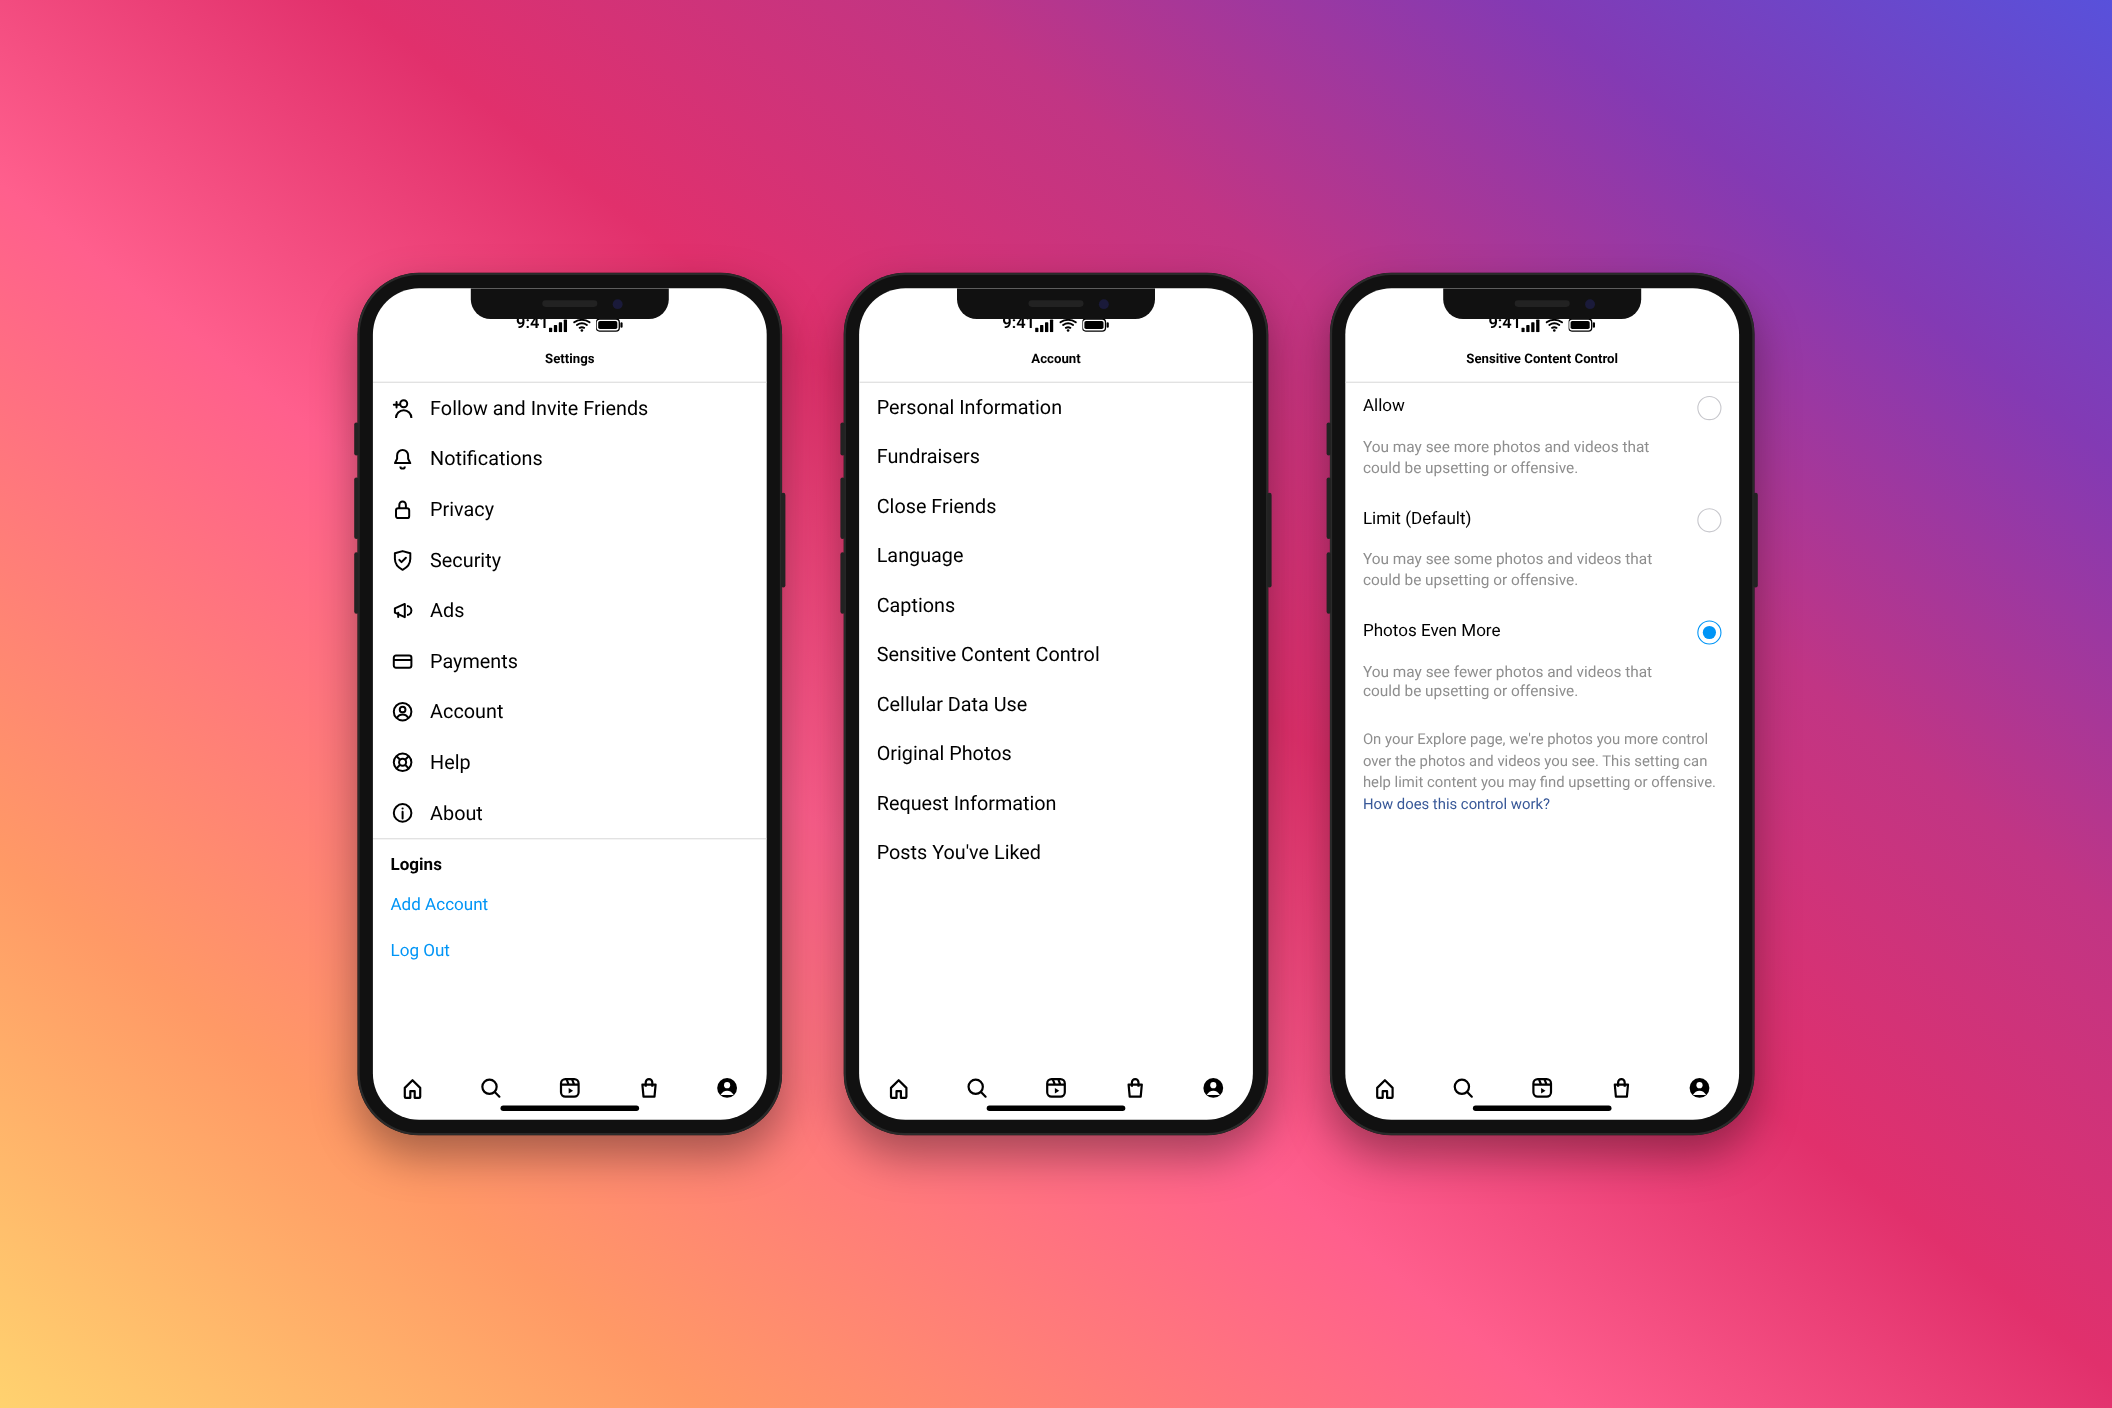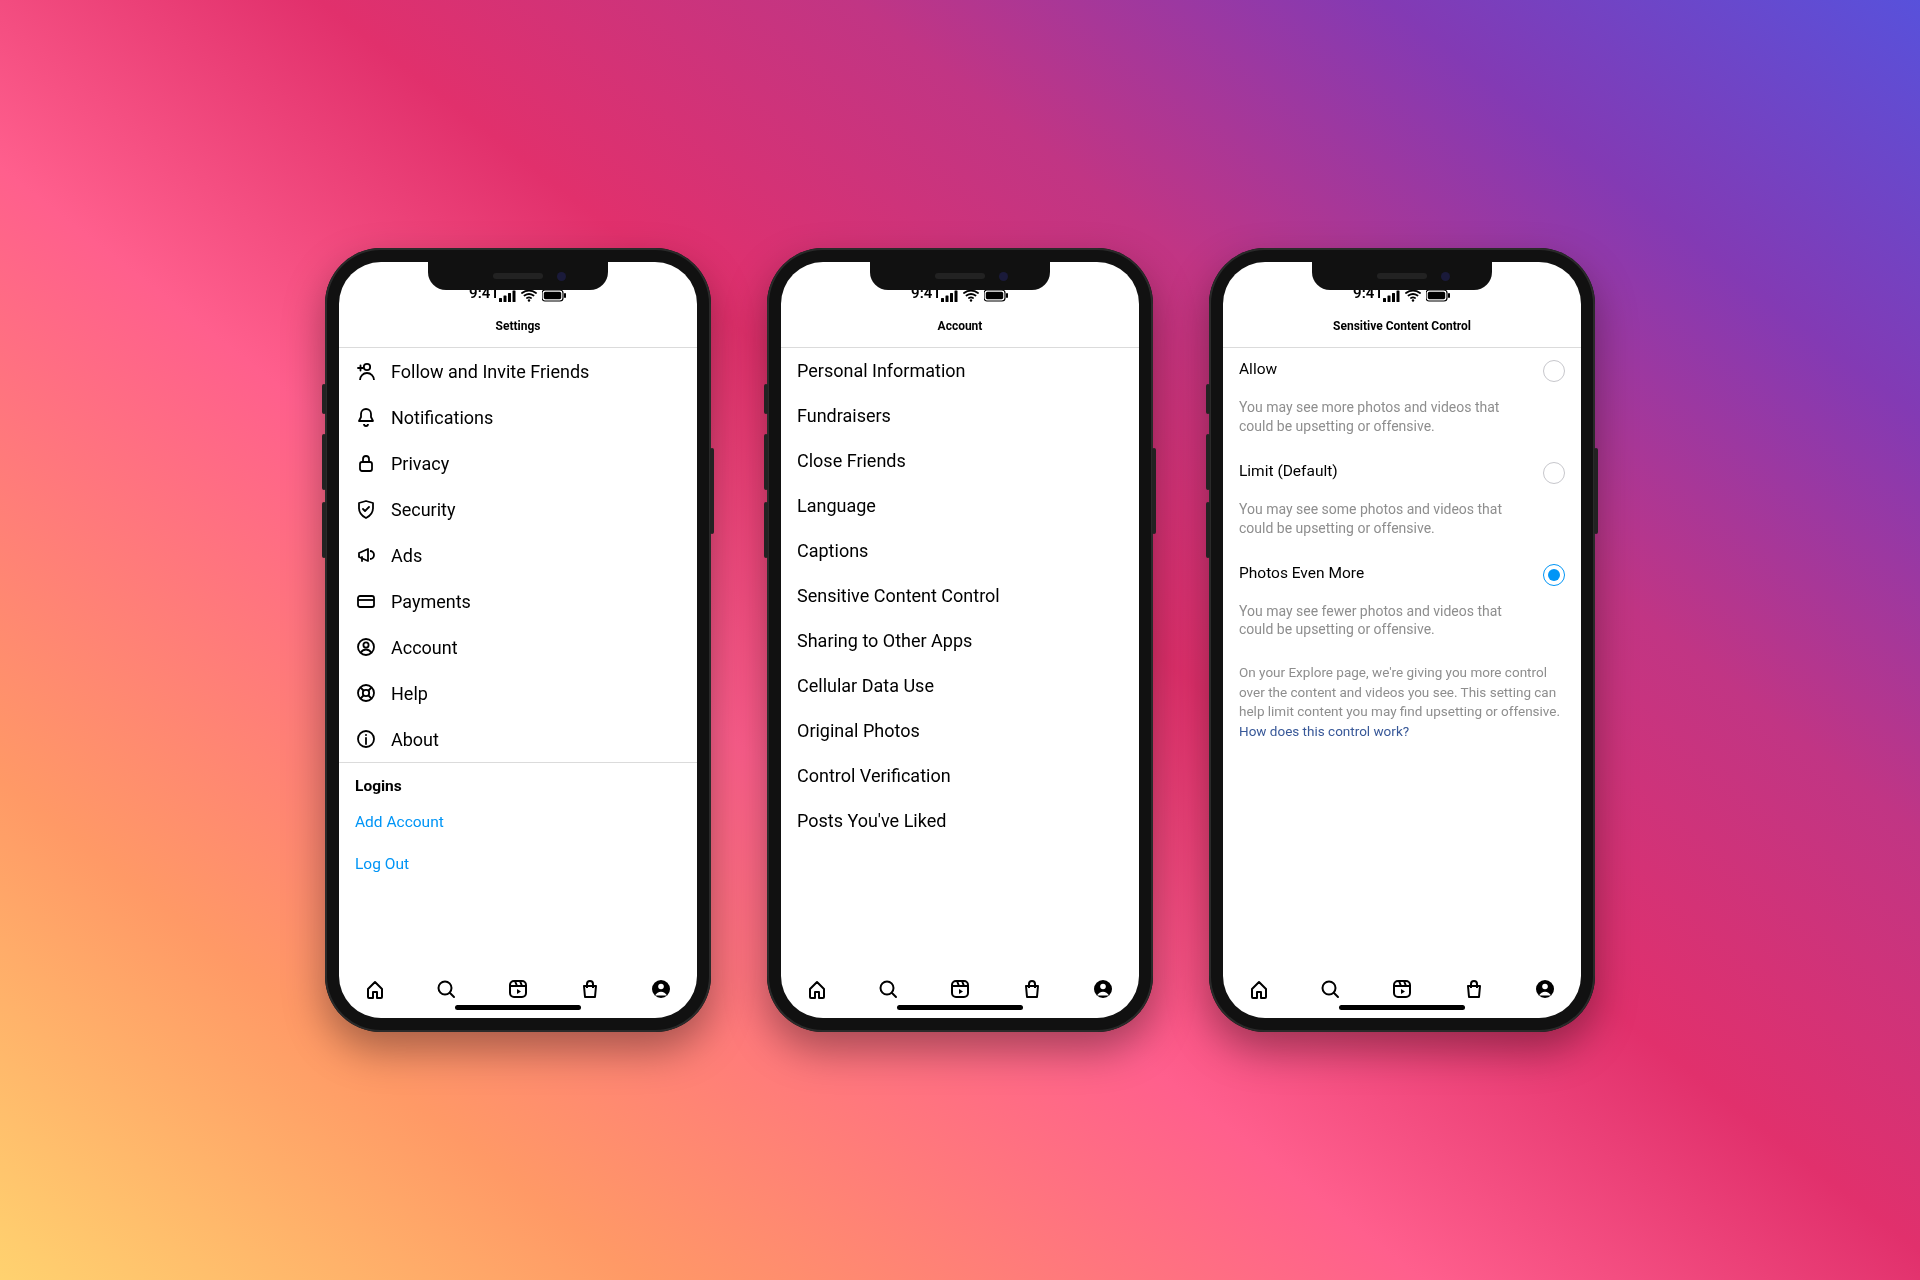--- a/index.html
+++ b/index.html
@@ -485,45 +485,37 @@
        </div>
         <div class="row">
          <span class="label">Sensitive Content Control</span>
          <span class="chev">
             <svg width="16" height="20">
               <use href="#i-chev-r"></use>
             </svg>
           </span>
        </div>
         <div class="row">
-         <span class="label">Sharing to Other Apps</span>
-         <span class="chev">
-            <svg width="16" height="20">
-              <use href="#i-chev-r"></use>
-            </svg>
-          </span>
-       </div>
-        <div class="row">
          <span class="label">Cellular Data Use</span>
          <span class="chev">
             <svg width="16" height="20">
               <use href="#i-chev-r"></use>
             </svg>
           </span>
        </div>
         <div class="row">
          <span class="label">Original Photos</span>
          <span class="chev">
             <svg width="16" height="20">
               <use href="#i-chev-r"></use>
             </svg>
           </span>
        </div>
         <div class="row">
-         <span class="label">Control Verification</span>
+         <span class="label">Request Information</span>
          <span class="chev">
             <svg width="16" height="20">
               <use href="#i-chev-r"></use>
             </svg>
           </span>
        </div>
         <div class="row">
          <span class="label">Posts You've Liked</span>
          <span class="chev">
             <svg width="16" height="20">
@@ -608,21 +600,21 @@
          <div class="d">You may see some photos and videos that could be upsetting or offensive.</div>
        </div>
         <div class="radio-row">
          <div class="tline">
            <span class="t">Photos Even More</span>
            <span class="radio checked"></span>
          </div>
          <div class="d">You may see fewer photos and videos that could be upsetting or offensive.</div>
        </div>
         <div class="explain">
-        <span>On your Explore page, we're giving you more control over the content and videos you see. This setting can help limit content you may find upsetting or offensive. </span>
+        <span>On your Explore page, we're photos you more control over the photos and videos you see. This setting can help limit content you may find upsetting or offensive. </span>
         <a>How does this control work?</a>
       </div>
       </div>
     <div class="tabbar">
       <span class="tab">
           <svg width="22" height="22">
             <use href="#i-home"></use>
           </svg>
         </span>
       <span class="tab">

